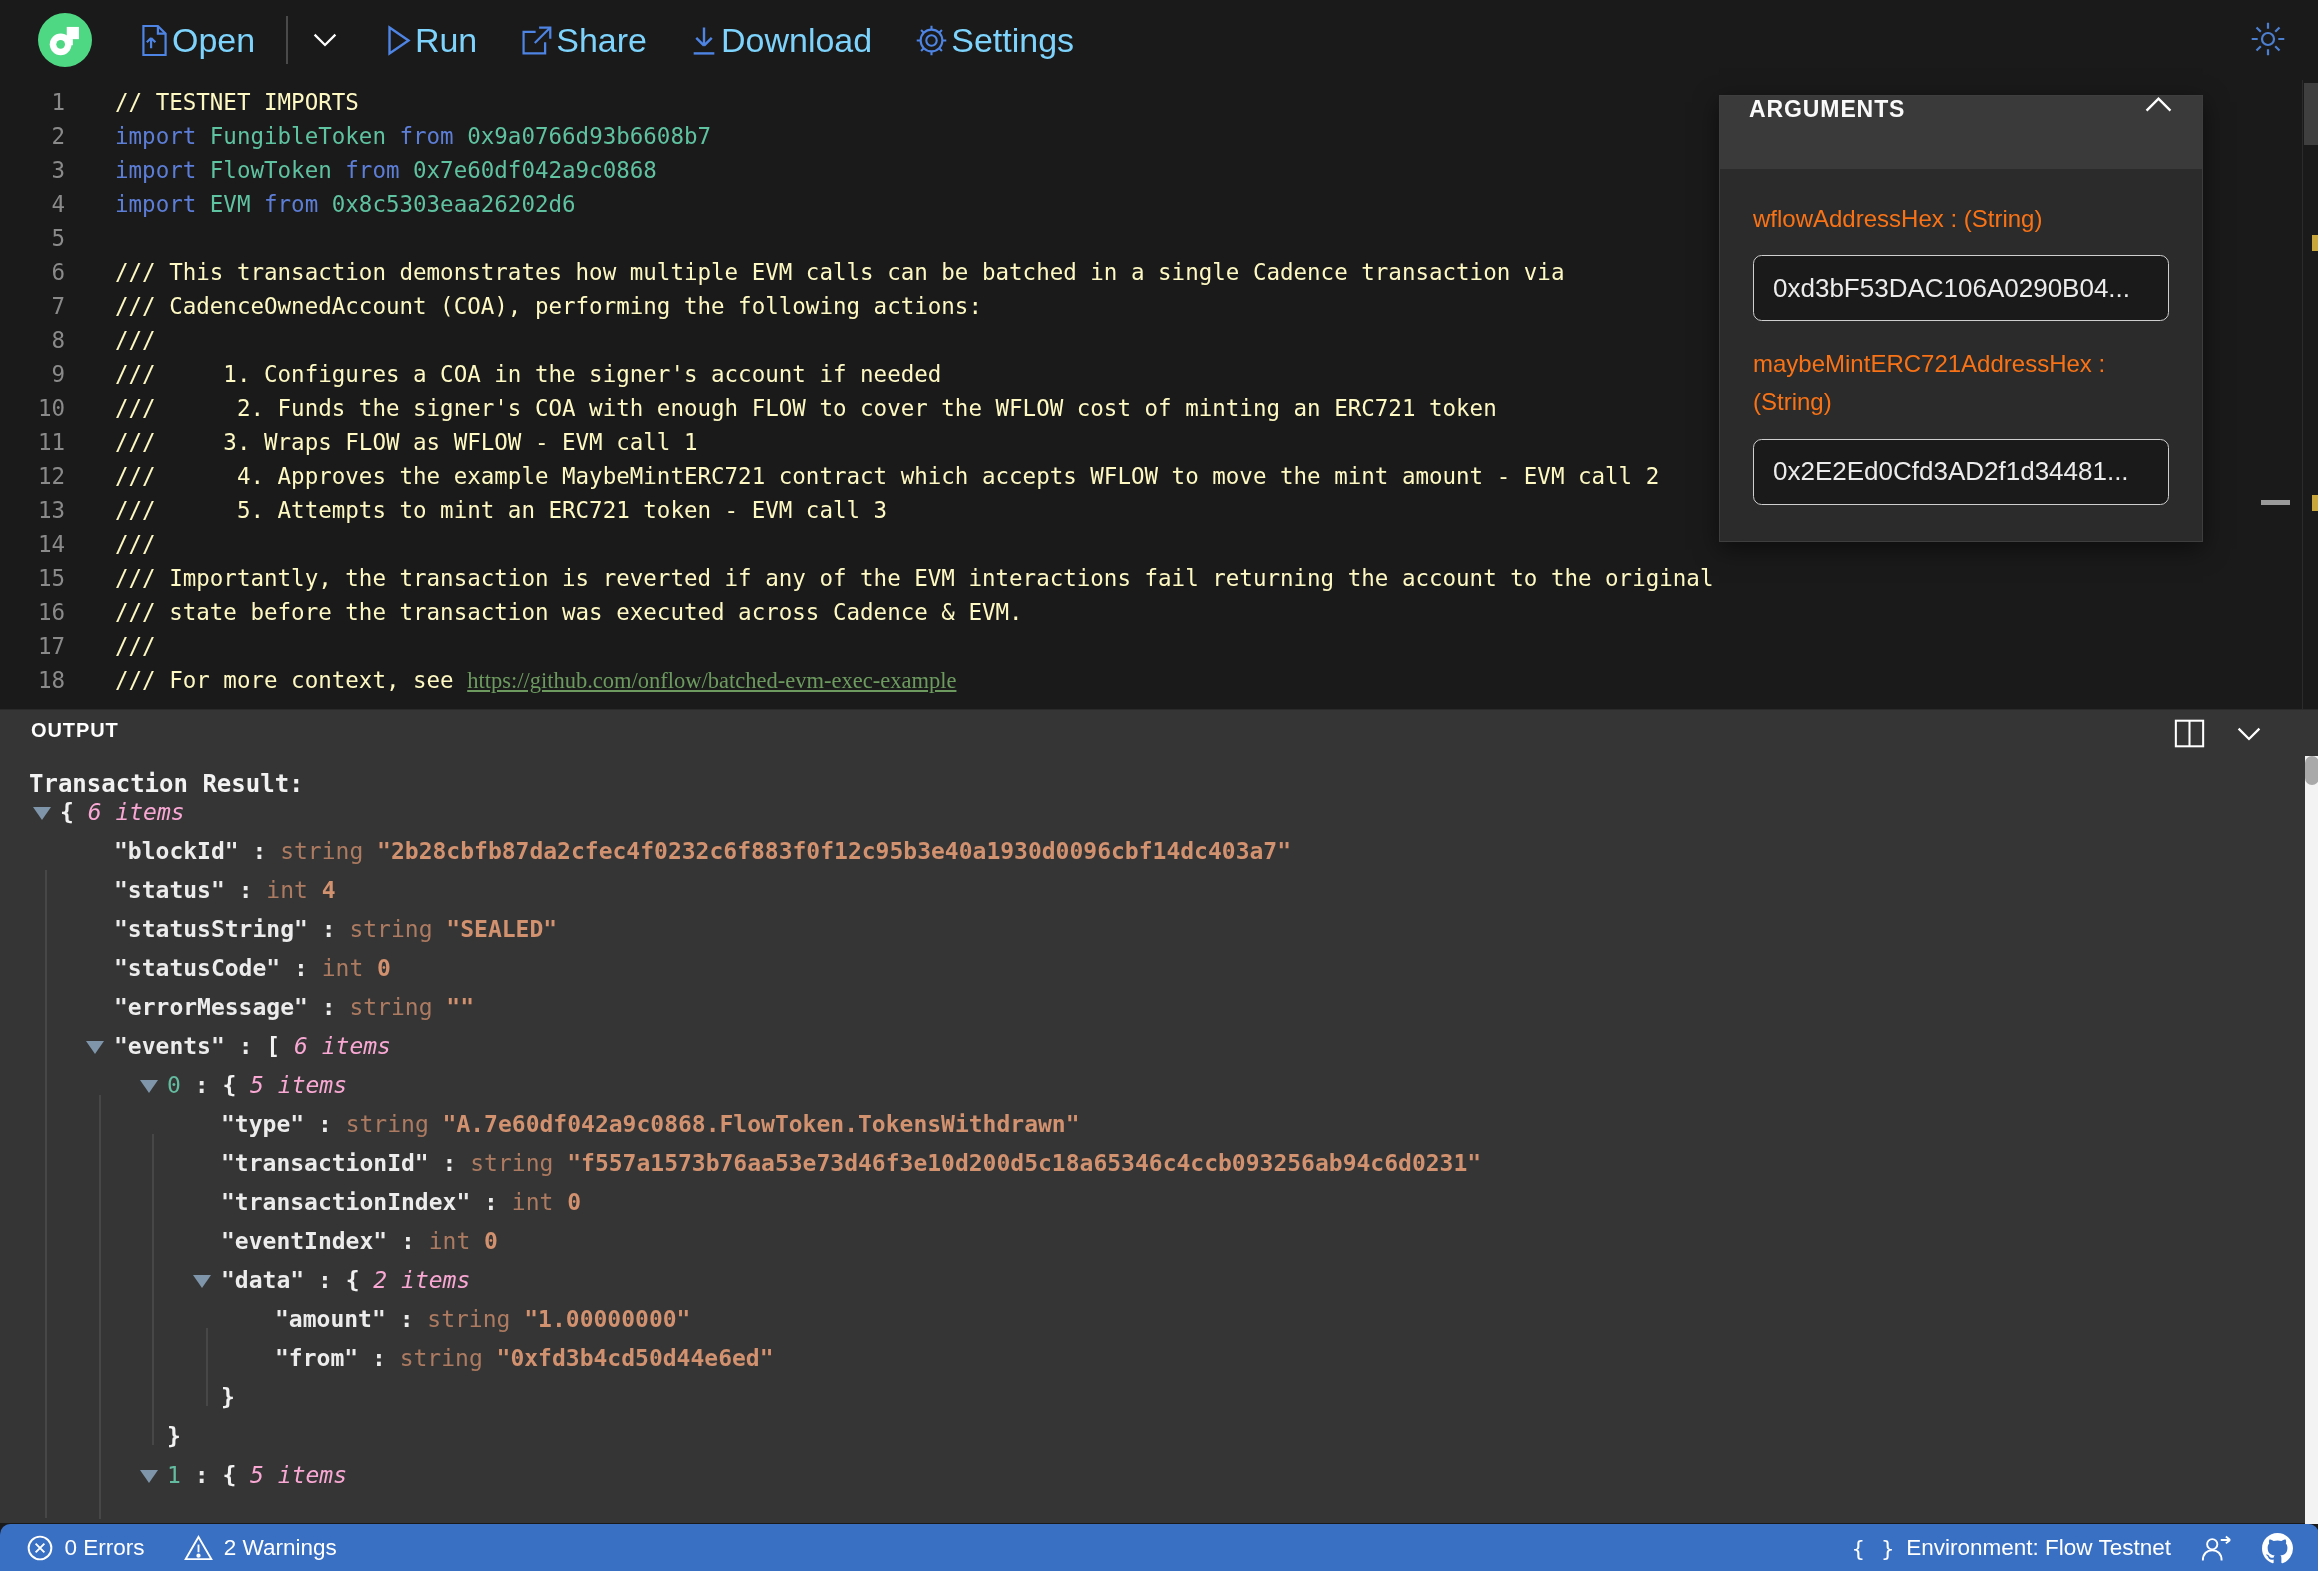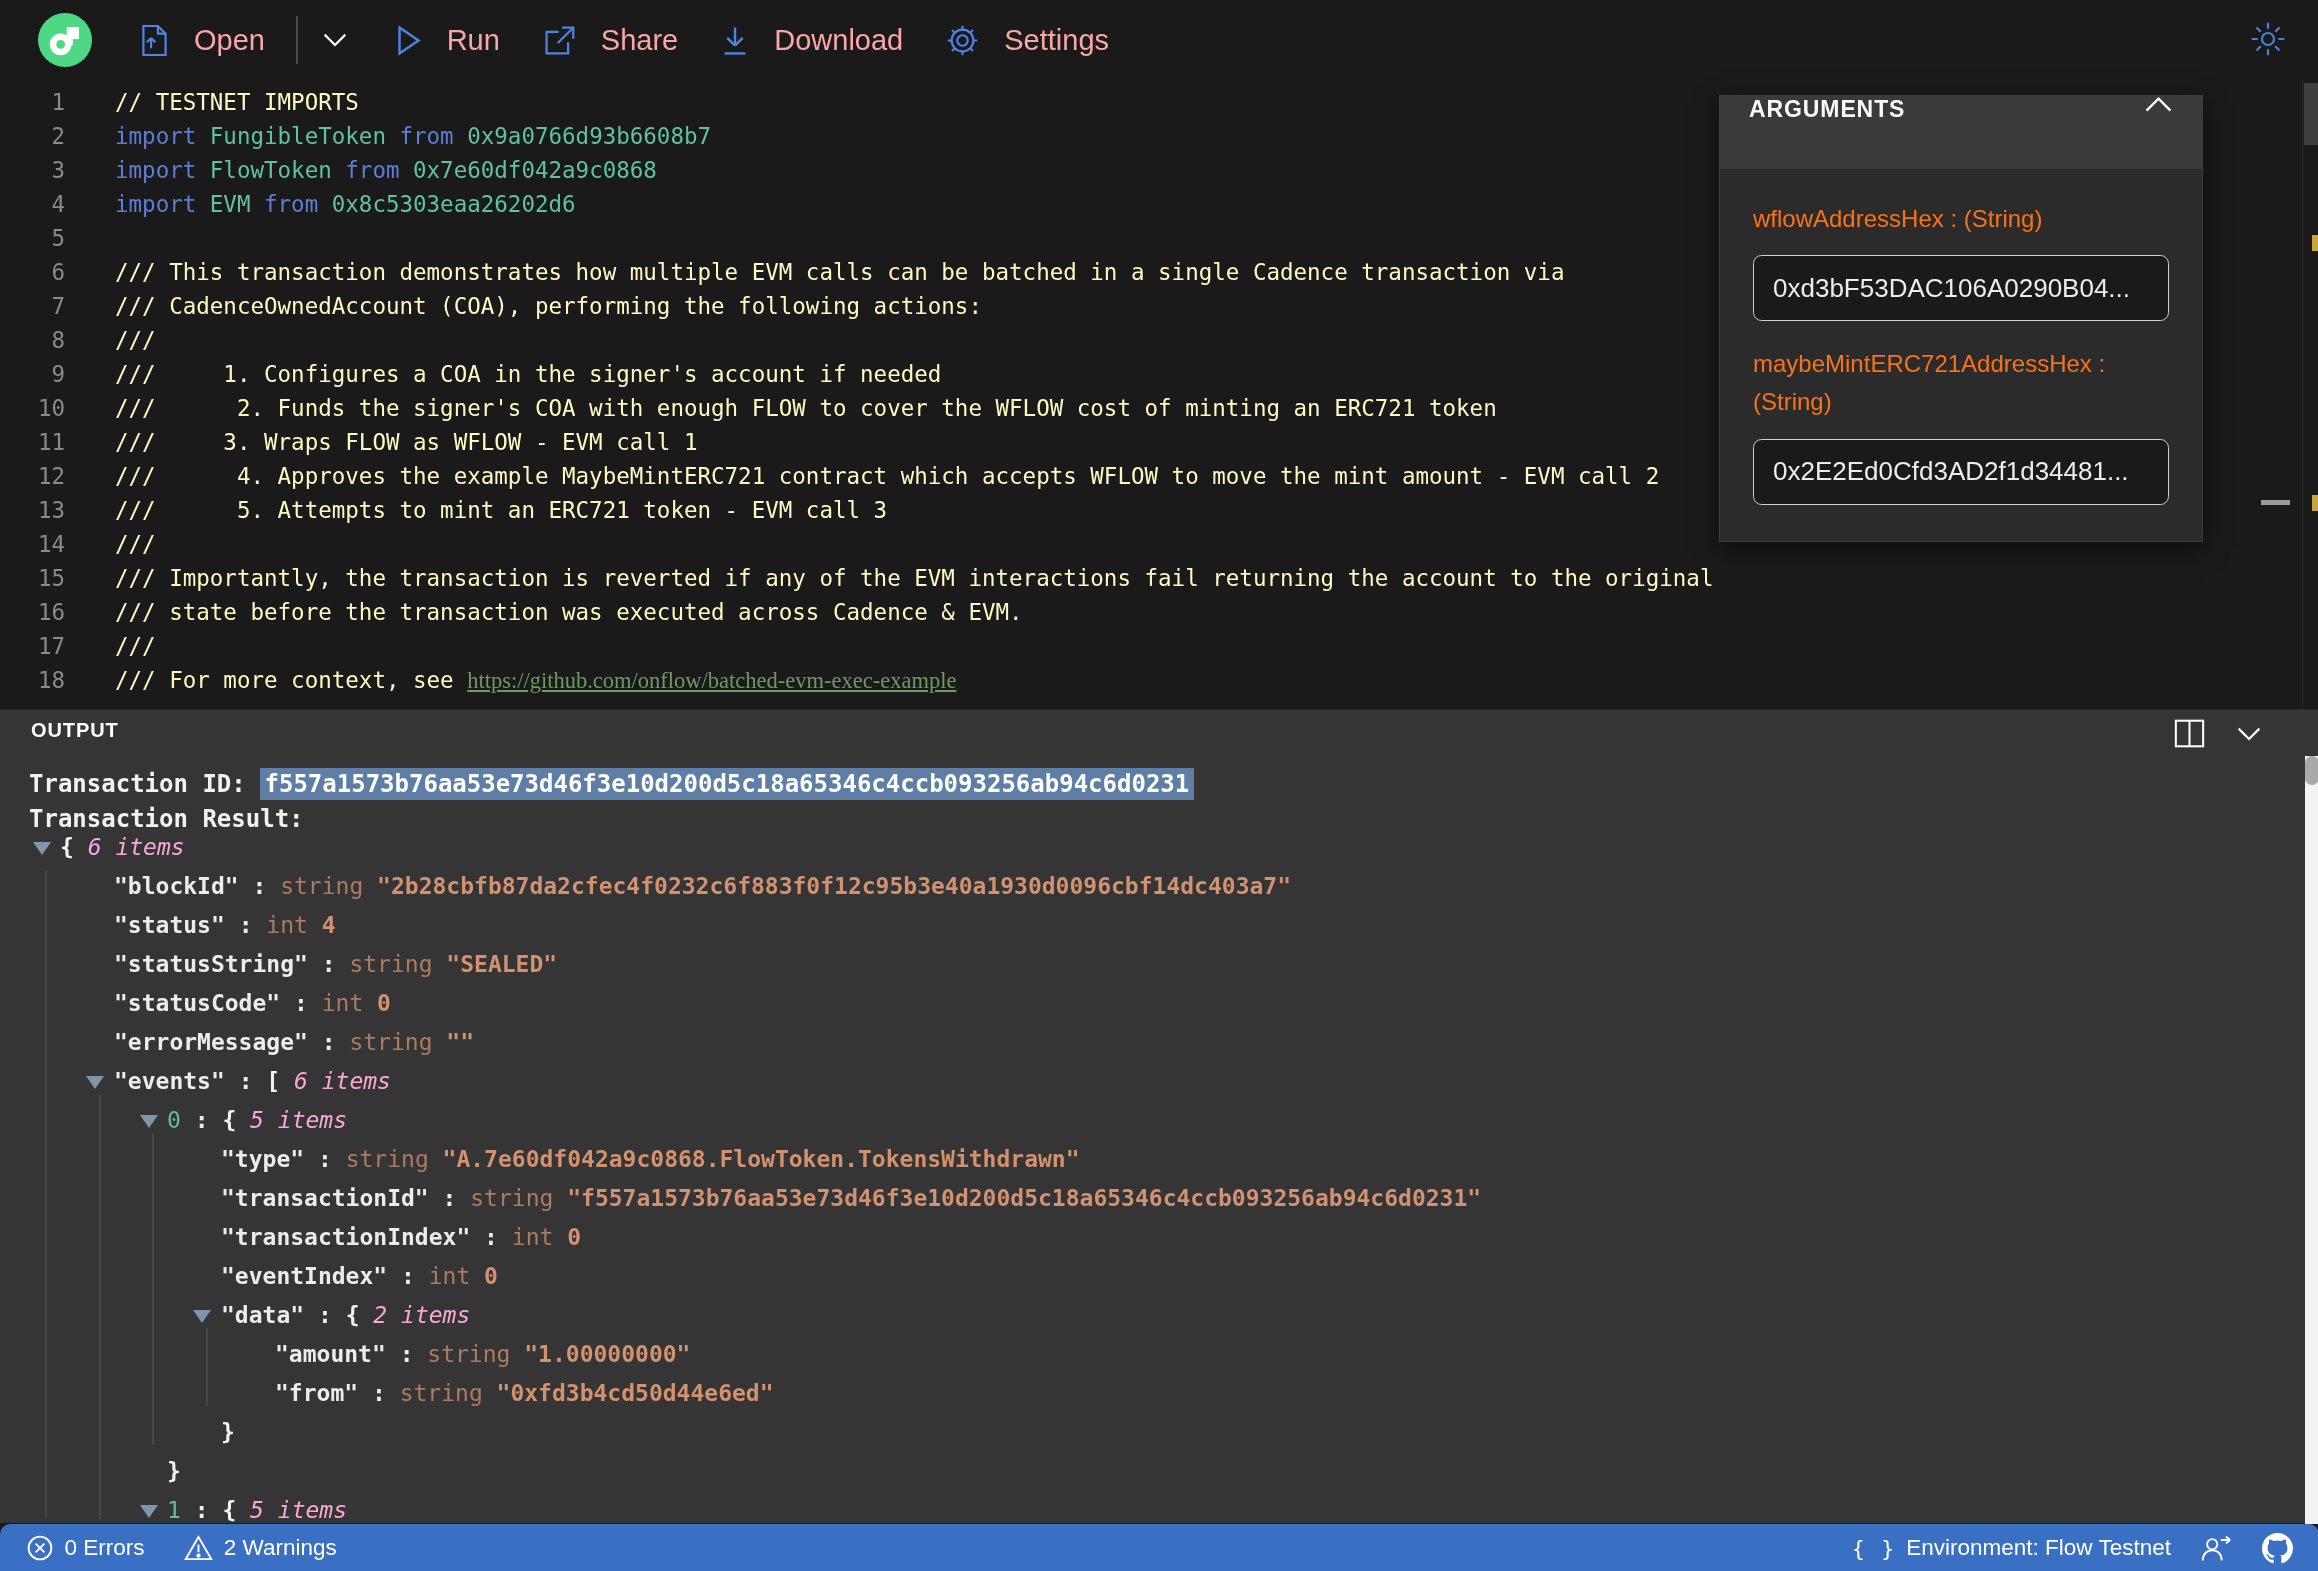--- a/index.html
+++ b/index.html
@@ -1,21 +1,21 @@
 <!DOCTYPE html>
 <html style="font-size:14px"><head>
 <meta charset="utf-8">
 <style>
   html,body{margin:0;padding:0;width:2319px;height:1572px;overflow:hidden;background:#1a1a1a;}
   .app{position:relative;width:2319px;height:1572px;font-family:"Liberation Sans",sans-serif;color:#eaeaea;}
 
   
   .toolbar{position:absolute;top:0;left:0;width:2319px;height:80px;display:flex;align-items:center;padding-left:38px;box-sizing:border-box;background:#1a1a1a;}
   .logo{width:54px;height:54px;margin-right:48px;flex:none;}
-  .tb-btn{display:flex;align-items:center;gap:25px;font-size:29px;color:#fca5a5;margin-right:43px;cursor:pointer;}
+  .tb-btn{display:flex;align-items:center;gap:3px;font-size:34px;color:#7dd3fc;margin-right:43px;cursor:pointer;}
   .tb-btn svg{display:block;}
   .tb-divider{width:1.7px;height:48px;background:#4a4a4a;margin:0 24px 0 -12px;}
   .tb-spacer{flex:1;}
   .sun-btn{margin-right:33px;cursor:pointer;}
 
   
   .editor{position:absolute;top:80px;left:0;width:2319px;height:629px;font-family:"DejaVu Sans Mono",monospace;font-size:22.5px;line-height:34px;padding-top:5.2px;box-sizing:border-box;}
   .cline{display:flex;white-space:pre;}
   .ln{width:65px;text-align:right;color:#8a8a8a;flex:none;}
   .codetxt{margin-left:50px;}
@@ -193,21 +193,20 @@
         <svg width="31" height="29" viewBox="0 0 36 34" fill="none" stroke="#ffffff" stroke-width="2.4">
           <rect x="2" y="2" width="32" height="30"></rect>
           <path d="M18 2 V32"></path>
         </svg>
         <svg width="26" height="15.6" viewBox="0 0 30 18" fill="none" stroke="#ffffff" stroke-width="2.6">
           <path d="M3 3 L15 15 L27 3"></path>
         </svg>
       </span>
     </div>
     <div class="out-body">
-      <div class="txline"><span>Transaction ID: </span><span class="txid">f557a1573b76aa53e73d46f3e10d200d5c18a65346c4ccb093256ab94c6d0231</span></div>
       <div class="txline">Transaction Result:</div>
       <div class="tree">
           <div class="trow" style="padding-left: 31px;"><span class="tri" style="left: 3.5px;"></span><span class="brace">{</span><span class="items"> 6 items</span></div>
           <div class="trow" style="padding-left: 85px;"><span class="key">"blockId"</span><span class="colon"> : </span><span class="type">string </span><span class="val">"2b28cbfb87da2cfec4f0232c6f883f0f12c95b3e40a1930d0096cbf14dc403a7"</span></div>
           <div class="trow" style="padding-left: 85px;"><span class="key">"status"</span><span class="colon"> : </span><span class="type">int </span><span class="val">4</span></div>
           <div class="trow" style="padding-left: 85px;"><span class="key">"statusString"</span><span class="colon"> : </span><span class="type">string </span><span class="val">"SEALED"</span></div>
           <div class="trow" style="padding-left: 85px;"><span class="key">"statusCode"</span><span class="colon"> : </span><span class="type">int </span><span class="val">0</span></div>
           <div class="trow" style="padding-left: 85px;"><span class="key">"errorMessage"</span><span class="colon"> : </span><span class="type">string </span><span class="val">""</span></div>
           <div class="trow" style="padding-left: 85px;"><span class="tri" style="left: 57px;"></span><span class="key">"events"</span><span class="colon"> : </span><span class="brace">[</span><span class="items"> 6 items</span></div>
           <div class="trow" style="padding-left: 138px;"><span class="tri" style="left: 111px;"></span><span class="idx">0</span><span class="colon"> : </span><span class="brace">{</span><span class="items"> 5 items</span></div>

